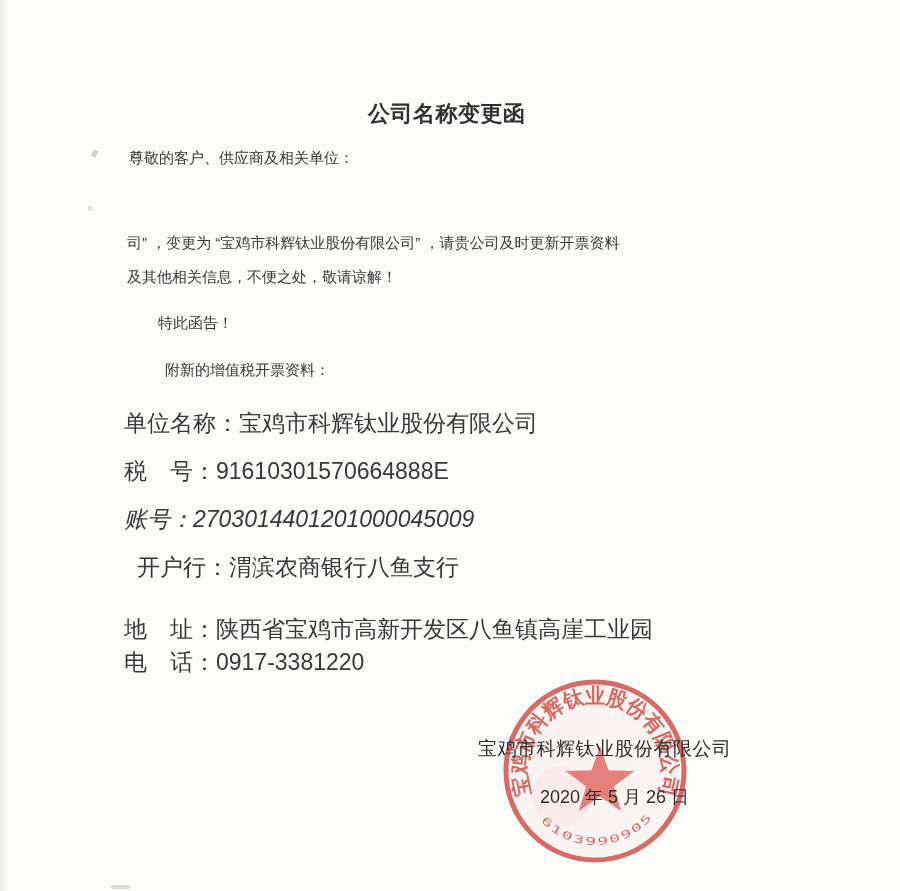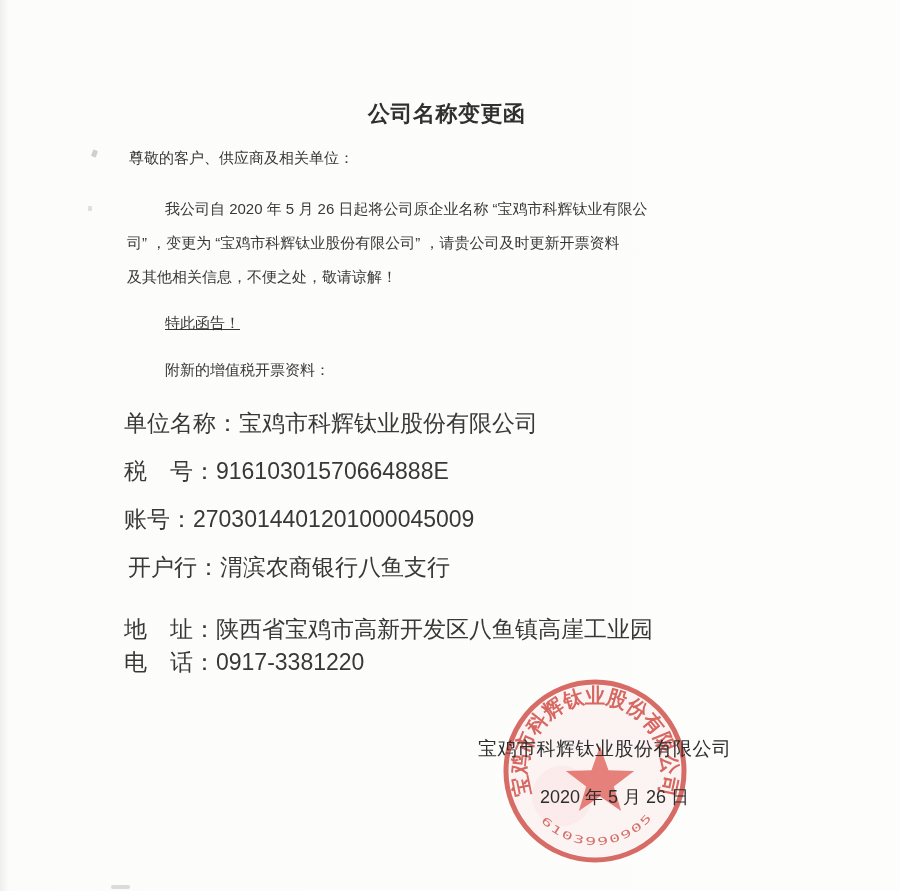--- a/index.html
+++ b/index.html
@@ -33,38 +33,37 @@
 <div class="page">
 
   <div class="speck" style="left:92px;top:150px;width:5px;height:7px;transform:rotate(20deg);"></div>
   <div class="speck" style="left:88px;top:206px;width:4px;height:5px;opacity:.3;"></div>
   <div class="smudge" style="left:111px;top:885px;width:19px;height:4px;"></div>
 
   <div class="abs doc-title" style="left:368px;top:101px;">公司名称变更函</div>
 
   <div class="abs body-text" style="left:129px;top:149px;">尊敬的客户、供应商及相关单位：</div>
 
-  <div class="abs body-text" style="left:165px;top:200px;">我公司自 2020 年 5 月 26 日起将公司原企业名称 “宝鸡市科辉钛业有限公</div>
   <div class="abs body-text" style="left:127px;top:234px;">司” ，变更为 “宝鸡市科辉钛业股份有限公司” ，请贵公司及时更新开票资料</div>
   <div class="abs body-text" style="left:127px;top:268px;">及其他相关信息，不便之处，敬请谅解！</div>
 
-  <div class="abs body-text" style="left:165px;top:314px;text-decoration:underline;">特此函告！</div>
+  <div class="abs body-text" style="left:158px;top:314px;">特此函告！</div>
 
   <div class="abs body-text" style="left:165px;top:361px;">附新的增值税开票资料：</div>
 
   <div class="abs info-row" style="left:124px;top:410px;">
     <span class="info-label">单位名称：</span><span class="info-value">宝鸡市科辉钛业股份有限公司</span>
   </div>
   <div class="abs info-row" style="left:124px;top:458px;">
     <span class="info-label">税　号：</span><span class="info-value">91610301570664888E</span>
   </div>
-  <div class="abs info-row" style="left:124px;top:506px;">
+  <div class="abs info-row" style="left:124px;top:506px;font-style:italic;">
     <span class="info-label">账号：</span><span class="info-value">2703014401201000045009</span>
   </div>
-  <div class="abs info-row" style="left:128px;top:554px;">
+  <div class="abs info-row" style="left:137px;top:554px;">
     <span class="info-label">开户行：</span><span class="info-value">渭滨农商银行八鱼支行</span>
   </div>
   <div class="abs info-row" style="left:124px;top:602px;margin-top:47px;">
     <span class="info-label">电　话：</span><span class="info-value">0917-3381220</span>
   </div>
   <div class="abs info-row" style="left:124px;top:616px;">
     <span class="info-label">地　址：</span><span class="info-value">陕西省宝鸡市高新开发区八鱼镇高崖工业园</span>
   </div>
 
   <svg class="seal-svg" viewBox="0 0 190 190">

